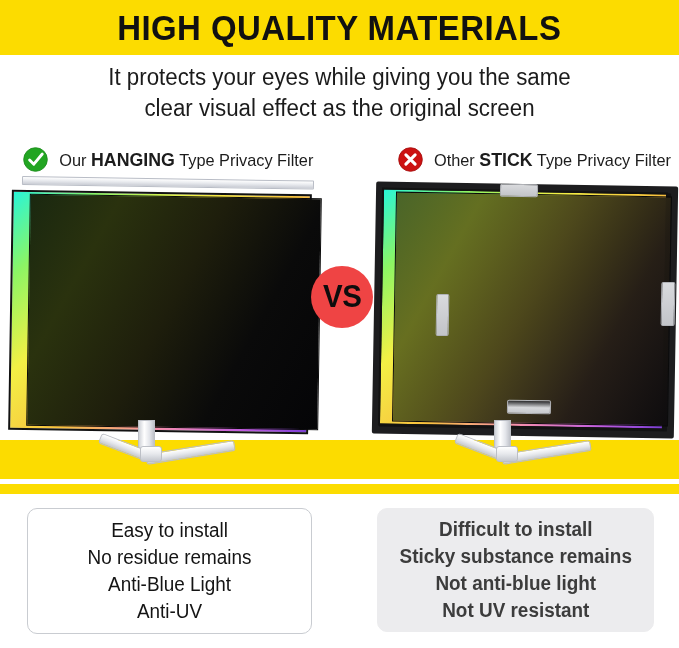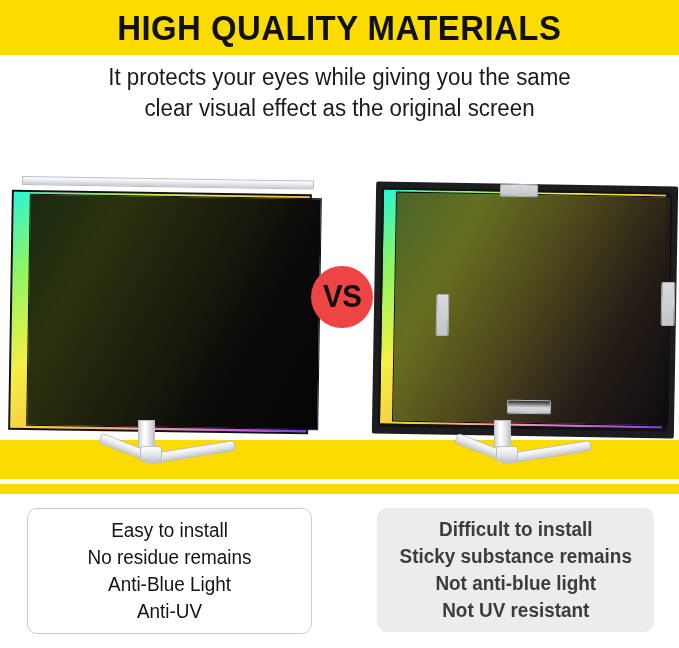--- a/index.html
+++ b/index.html
@@ -196,21 +196,37 @@
 
   <div class="header-band">
     <div class="header-title">HIGH QUALITY MATERIALS</div>
   </div>
 
   <div class="subtitle">
     <div>It protects your eyes while giving you the same</div>
     <div>clear visual effect as the original screen</div>
   </div>
 
-
+  <div class="cmp-label left">
+    <svg class="badge-icon" viewBox="0 0 32 32">
+      <circle cx="16" cy="16" r="14" fill="#22A522"></circle>
+      <circle cx="16" cy="16" r="14" fill="none" stroke="#1b8c1b" stroke-width="1"></circle>
+      <path d="M9 16.5 L14 21.5 L24 9.5" fill="none" stroke="#ffffff" stroke-width="3.4" stroke-linecap="round" stroke-linejoin="round"></path>
+    </svg>
+    <span class="lbl-text"><span>Our </span><span class="strong">HANGING</span><span> Type Privacy Filter</span></span>
+  </div>
+
+  <div class="cmp-label right">
+    <svg class="badge-icon" viewBox="0 0 32 32">
+      <circle cx="16" cy="16" r="14" fill="#CC1111"></circle>
+      <circle cx="16" cy="16" r="14" fill="none" stroke="#a50d0d" stroke-width="1"></circle>
+      <path d="M10.5 10.5 L21.5 21.5 M21.5 10.5 L10.5 21.5" fill="none" stroke="#ffffff" stroke-width="3.6" stroke-linecap="round"></path>
+    </svg>
+    <span class="lbl-text"><span>Other </span><span class="strong">STICK</span><span> Type Privacy Filter</span></span>
+  </div>
 
   <div class="band-wide"></div>
   <div class="band-thin"></div>
 
   <div class="scene left">
     <div class="hang-bar"></div>
     <div class="filter-panel"></div>
     <div class="screen-dark"></div>
     <div class="stand-neck"></div>
     <div class="base-arm arm-l"></div>

